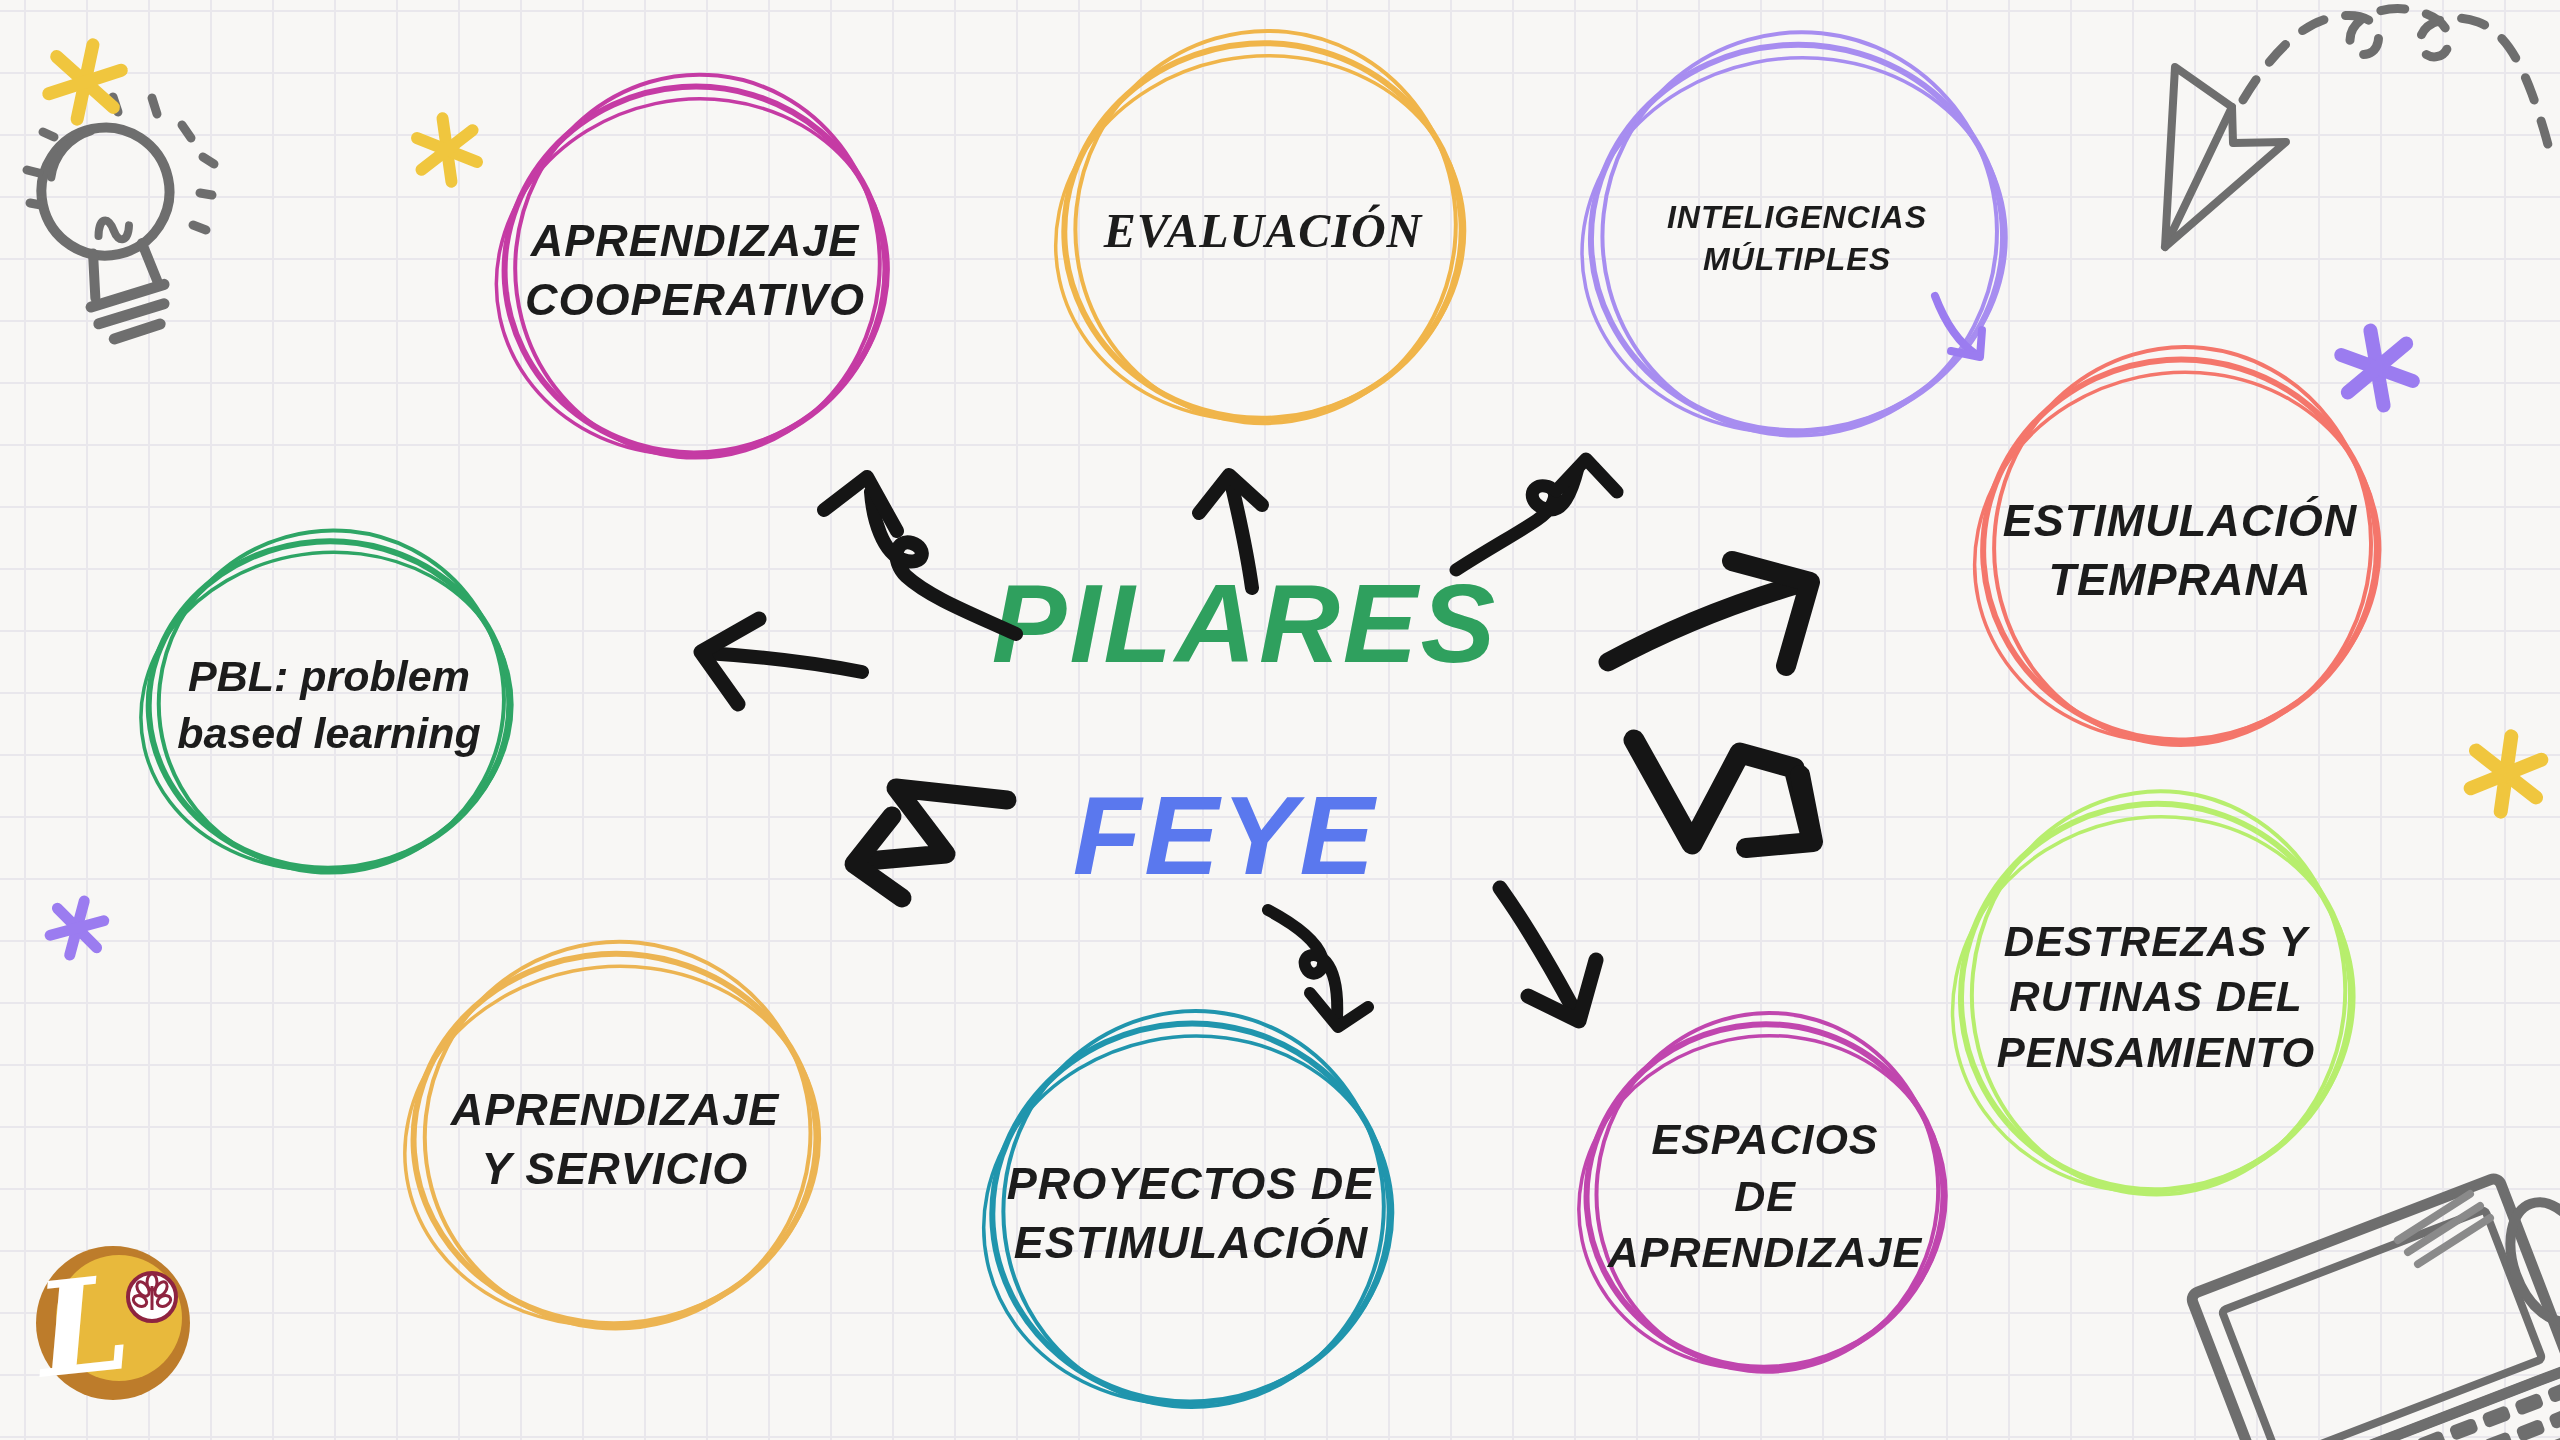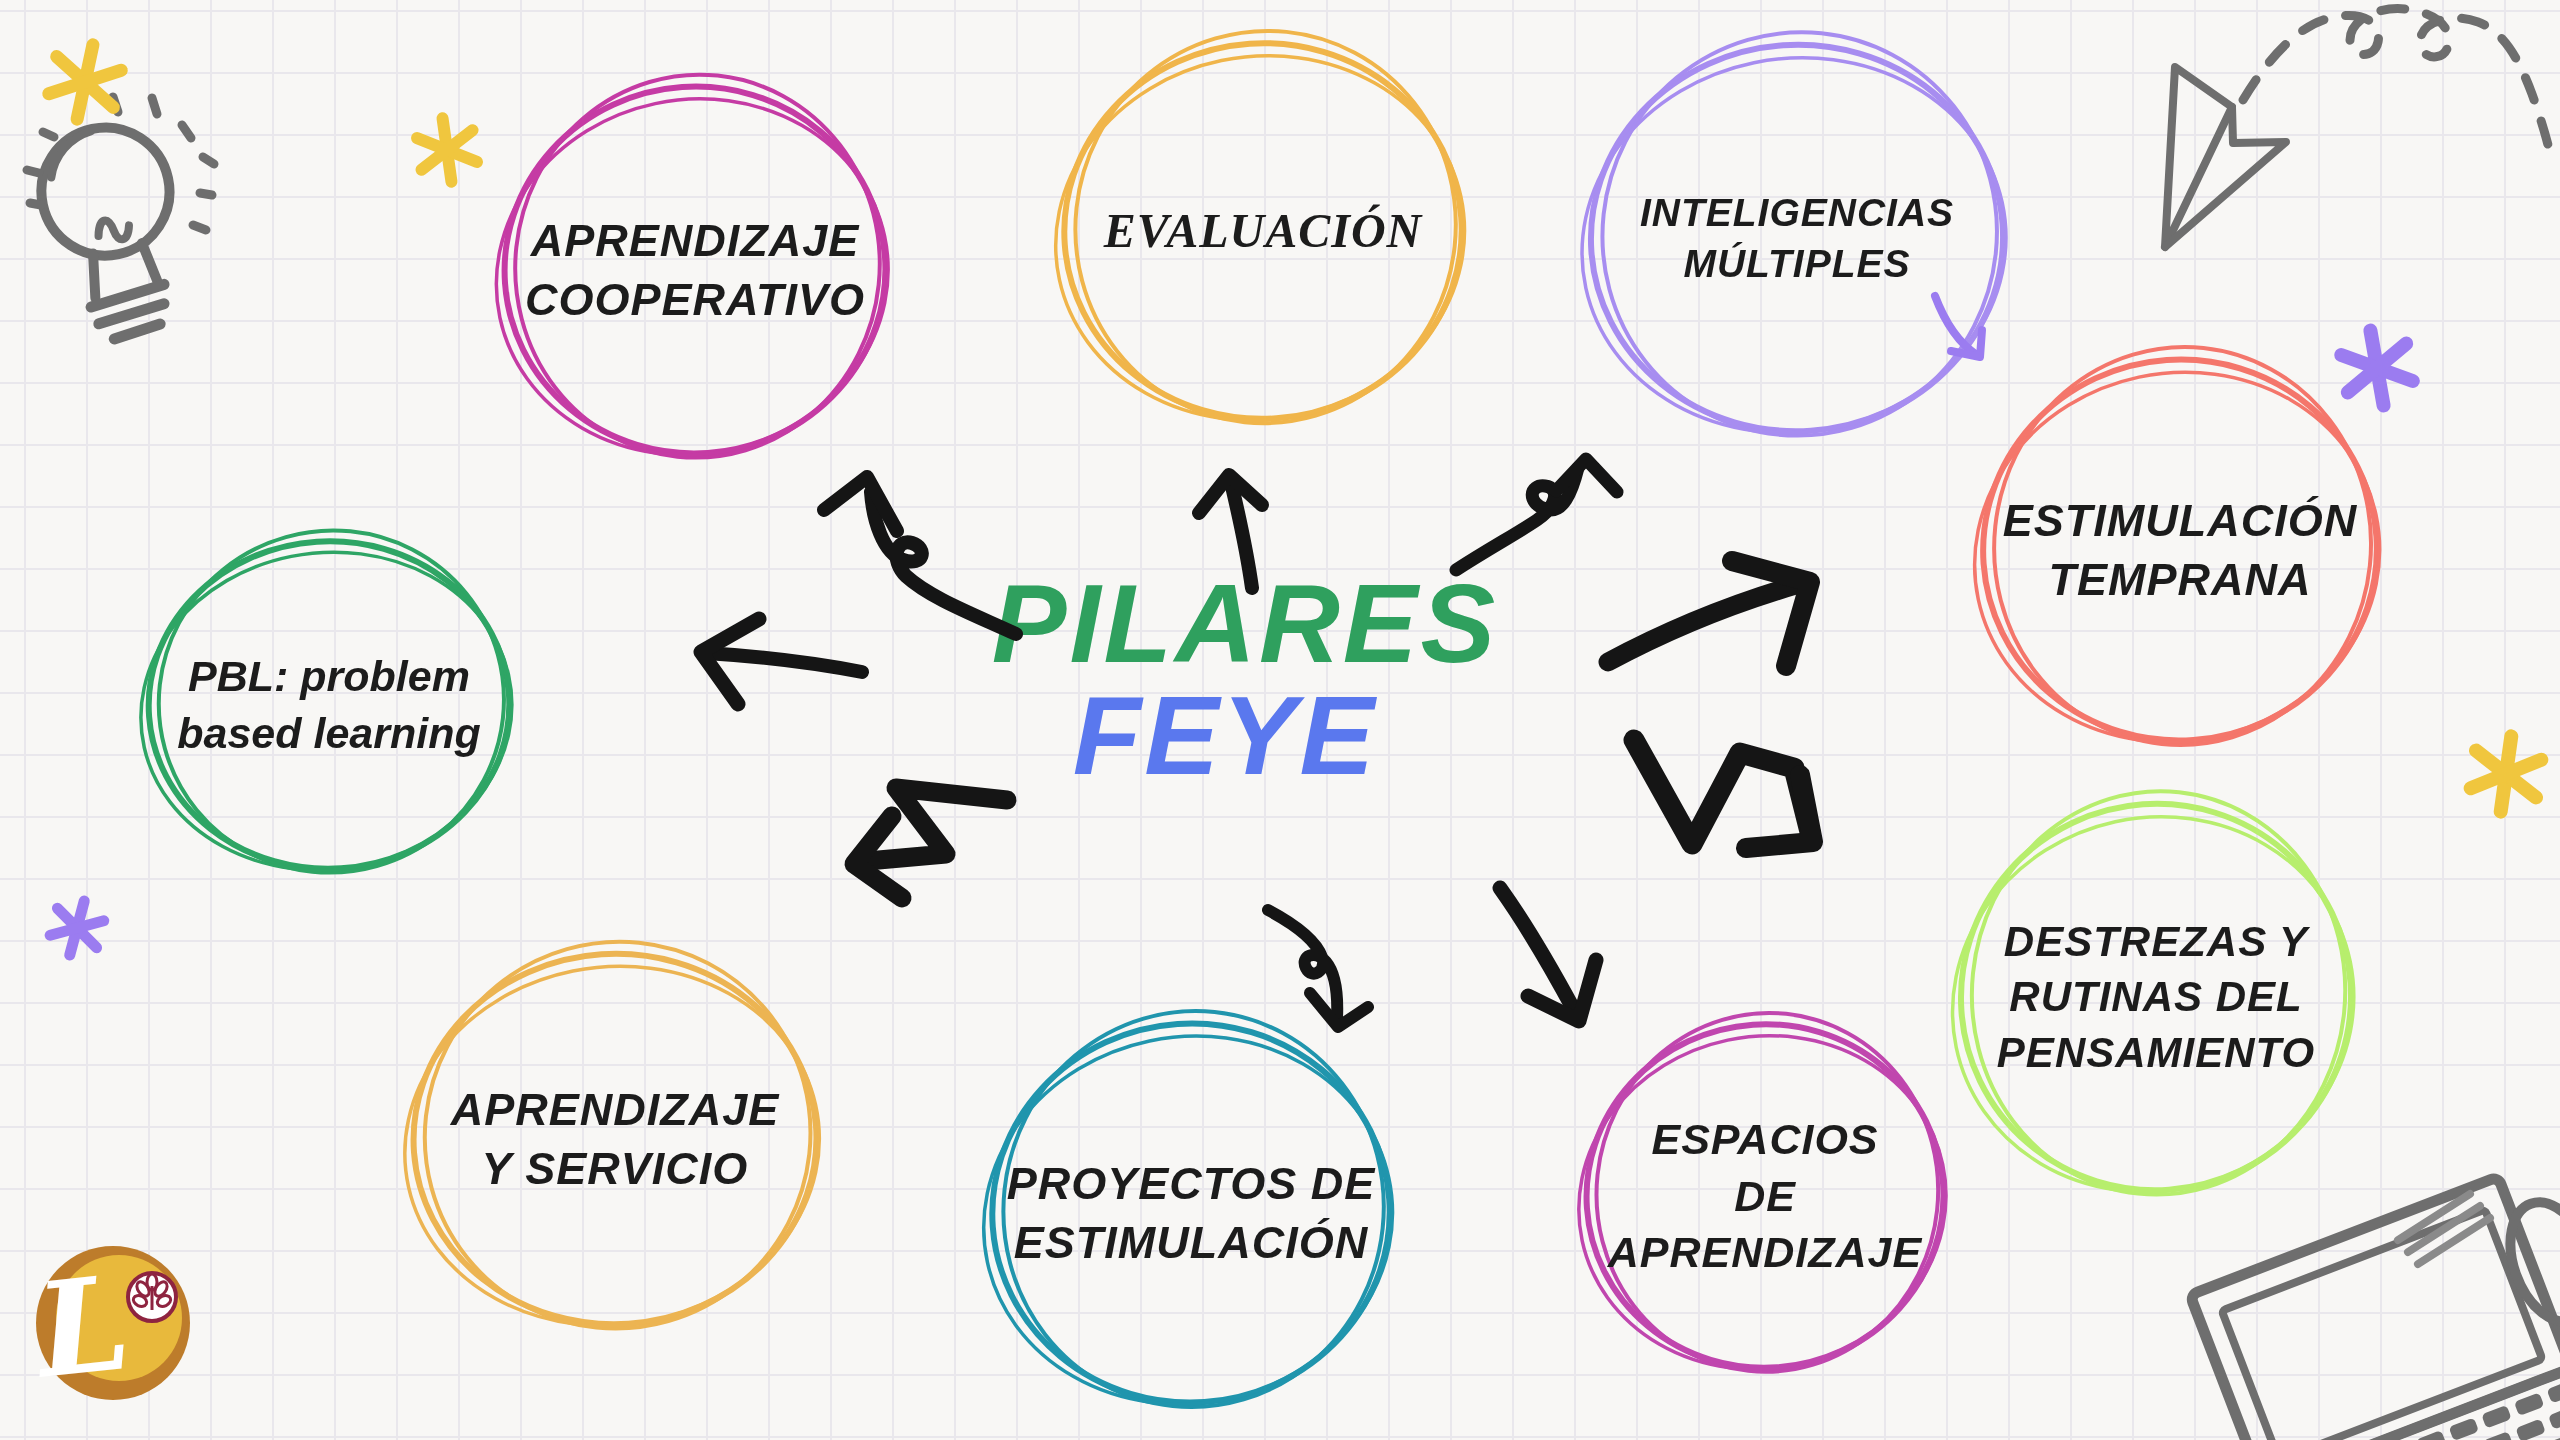--- a/index.html
+++ b/index.html
@@ -14,33 +14,33 @@
   }
   .node{position:absolute;}
   .ring{position:absolute;inset:0;width:100%;height:100%;}
   .label{
     position:absolute;inset:0;display:flex;flex-direction:column;
     align-items:center;justify-content:center;text-align:center;
     font-style:italic;font-weight:700;letter-spacing:1px;line-height:1.32;
   }
   .n1 .label{font-size:45px}
   .n2 .label{font-size:48px}
-  .n3 .label{font-size:39px}
+  .n3 .label{font-size:32px}
   .n4 .label{font-size:45px}
   .n5 .label{font-size:42px}
   .n6 .label{font-size:43px;letter-spacing:0}
   .n7 .label{font-size:45px}
   .n8 .label{font-size:45px}
   .n9 .label{font-size:43px}
   .title{
     position:absolute;left:960px;top:568px;width:570px;text-align:center;
     font-style:italic;font-weight:700;
   }
   .title .t1{display:block;font-size:112px;line-height:1;letter-spacing:3px;}
-  .title .t2{display:block;font-size:112px;line-height:1;letter-spacing:3px;transform:translateX(-20px);}
+  .title .t2{display:block;font-size:112px;line-height:1;margin-top:100px;letter-spacing:3px;transform:translateX(-20px);}
   .overlay{position:absolute;inset:0;width:100%;height:100%;pointer-events:none;}
 </style>
 </head>
 <body>
 
 <div class="stage" style="color: rgb(28, 28, 28);">
 
   <div class="title">
     <span class="t1" style="color: rgb(47, 160, 94);">PILARES</span>
     <span class="t2" style="color: rgb(90, 120, 238);">FEYE</span>

